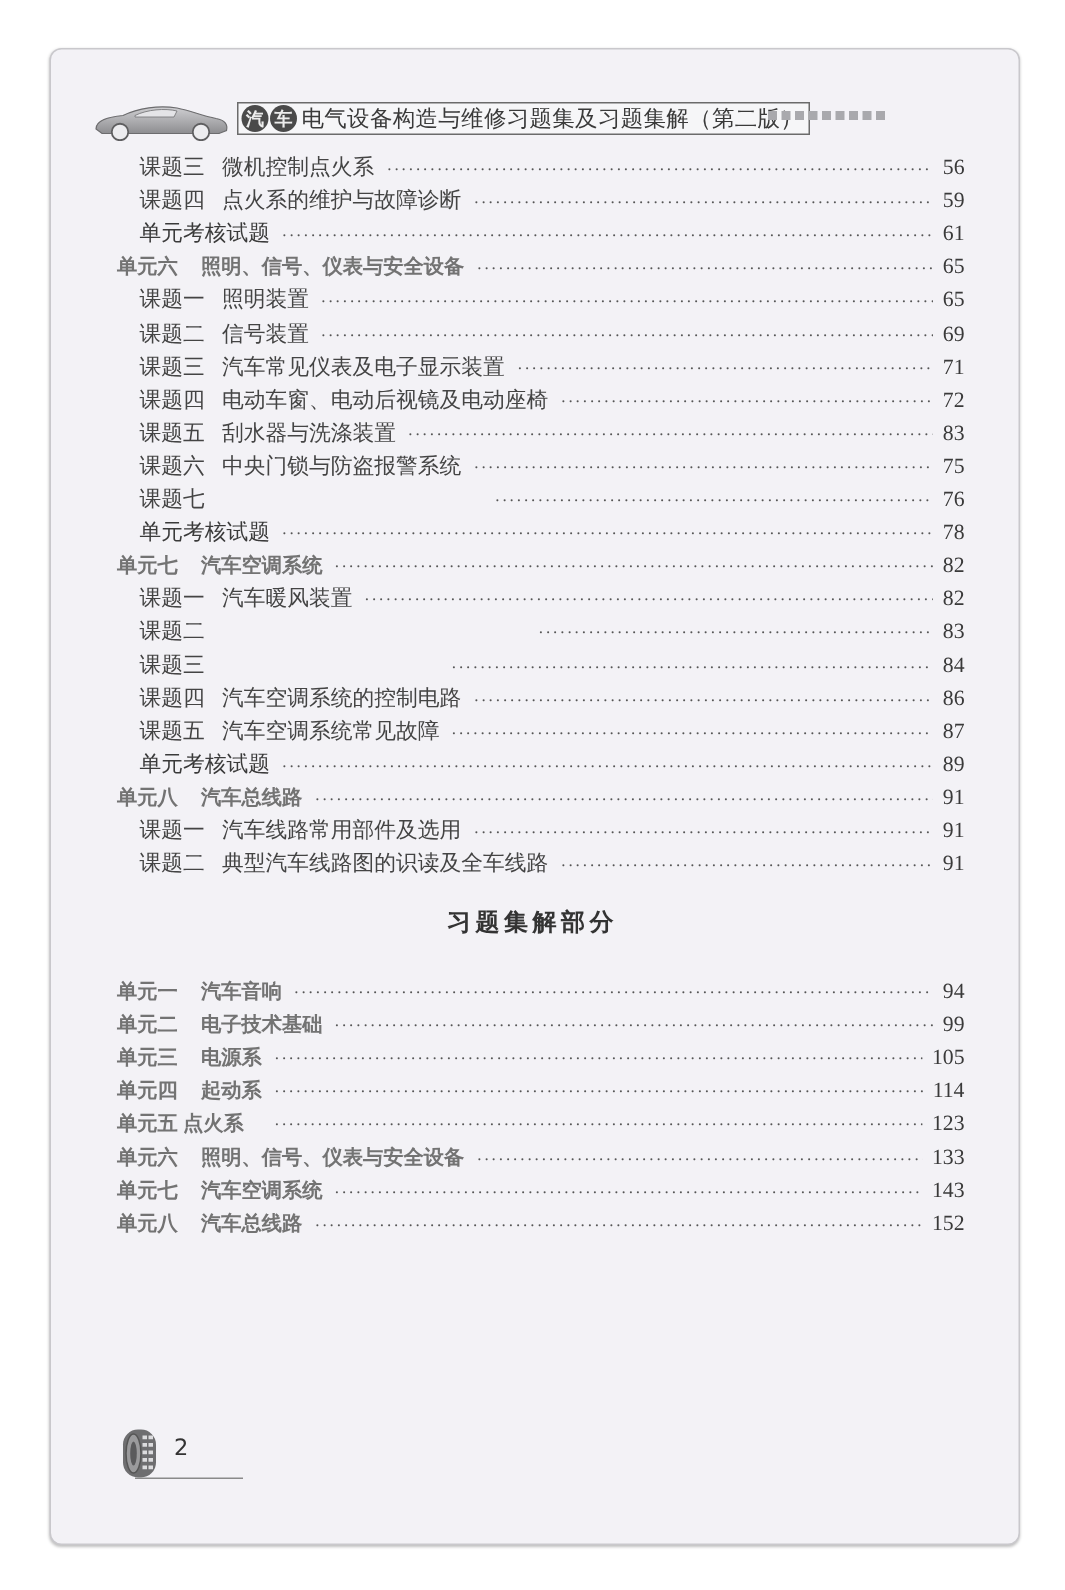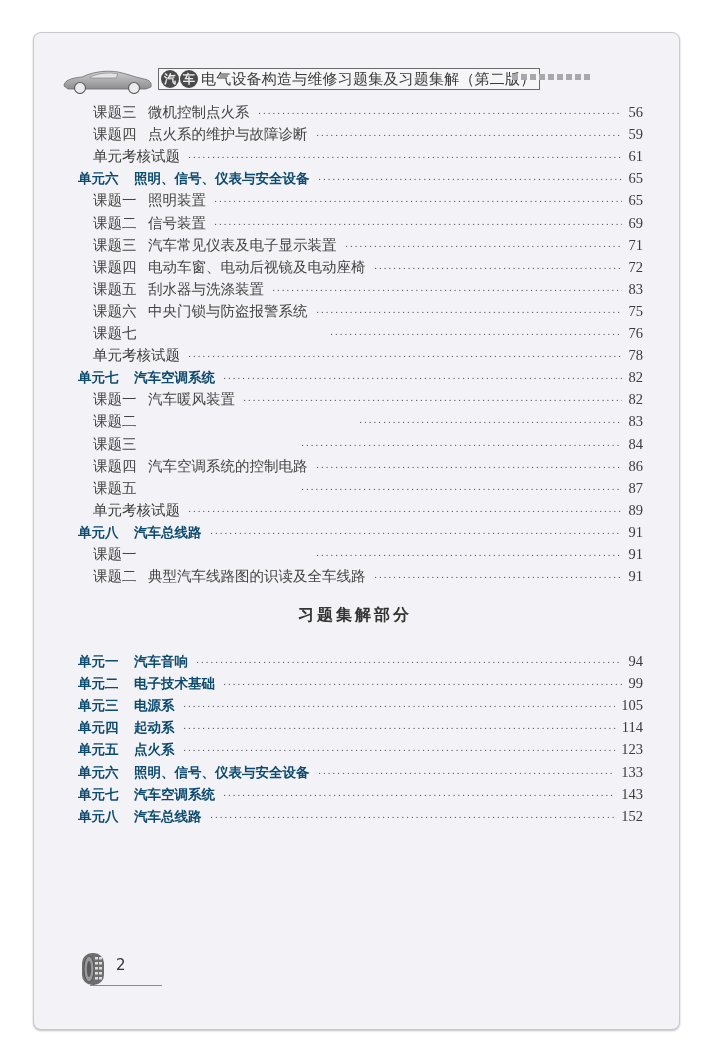--- a/index.html
+++ b/index.html
@@ -37,21 +37,21 @@
   .toc-row .title { position:absolute; white-space:nowrap; }
   .toc-row .dots {
     position:absolute; height:22px; overflow:hidden; color:#555;
     font-size:10px; letter-spacing:1.6px; white-space:nowrap; line-height:20px;
   }
   .toc-row .pagenum {
     position:absolute; right:67px; text-align:right; font-size:14.5px; color:#3a3a3a;
     font-family:"Liberation Serif","DejaVu Serif",serif;
   }
   .unit .label, .unit .title {
-    font-family:"DejaVu Sans","Liberation Sans",sans-serif; font-weight:bold; font-size:13.5px; color:#0c4a6e;
+    font-family:"DejaVu Sans","Liberation Sans",sans-serif; font-weight:bold; font-size:13.5px; color:#737373;
   }
   .lesson .label, .lesson .title { color:#444; }
   .section-title {
     position:absolute; left:0; width:710px; top:605px; text-align:center;
     font-family:"DejaVu Sans","Liberation Sans",sans-serif; font-weight:bold; font-size:16px;
     letter-spacing:3px; color:#333;
   }
   .footer { position:absolute; left:76px; top:950px; width:90px; height:40px; }
   .tire { position:absolute; left:4px; top:2px; width:26px; height:34px; }
   .page-number {
@@ -189,36 +189,38 @@
       <span class="pagenum">84</span>
     </div>
     <div class="toc-row lesson" style="top: 454.6px;">
       <span class="label" style="left: 93px;">课题四</span>
       <span class="title" style="left: 148px;">汽车空调系统的控制电路</span>
       <span class="dots" style="left: 316px; width: 306px;">........................................................................................................................................................................................................</span>
       <span class="pagenum">86</span>
     </div>
     <div class="toc-row lesson" style="top: 476.7px;">
       <span class="label" style="left: 93px;">课题五</span>
+      <span class="title" style="left: 148px;">汽车空调系统常见故障</span>
       <span class="dots" style="left: 301px; width: 321px;">........................................................................................................................................................................................................</span>
       <span class="pagenum">87</span>
     </div>
     <div class="toc-row review" style="top: 498.8px;">
       <span class="title" style="left: 93px;">单元考核试题</span>
       <span class="dots" style="left: 188px; width: 434px;">........................................................................................................................................................................................................</span>
       <span class="pagenum">89</span>
     </div>
     <div class="toc-row unit" style="top: 520.9px;">
       <span class="label" style="left: 78px;">单元八</span>
       <span class="title" style="left: 134px;">汽车总线路</span>
       <span class="dots" style="left: 210px; width: 412px;">........................................................................................................................................................................................................</span>
       <span class="pagenum">91</span>
     </div>
     <div class="toc-row lesson" style="top: 543px;">
       <span class="label" style="left: 93px;">课题一</span>
+      <span class="title" style="left: 148px;">汽车线路常用部件及选用</span>
       <span class="dots" style="left: 316px; width: 306px;">........................................................................................................................................................................................................</span>
       <span class="pagenum">91</span>
     </div>
     <div class="toc-row lesson" style="top: 565.1px;">
       <span class="label" style="left: 93px;">课题二</span>
       <span class="title" style="left: 148px;">典型汽车线路图的识读及全车线路</span>
       <span class="dots" style="left: 374px; width: 248px;">........................................................................................................................................................................................................</span>
       <span class="pagenum">91</span>
     </div>
   </div>
@@ -245,21 +247,21 @@
       <span class="pagenum">105</span>
     </div>
     <div class="toc-row unit" style="top: 716.3px;">
       <span class="label" style="left: 78px;">单元四</span>
       <span class="title" style="left: 134px;">起动系</span>
       <span class="dots" style="left: 183px; width: 433px;">........................................................................................................................................................................................................</span>
       <span class="pagenum">114</span>
     </div>
     <div class="toc-row unit" style="top: 738.4px;">
       <span class="label" style="left: 78px;">单元五</span>
-      <span class="title" style="left: 134px; text-align: right;">点火系</span>
+      <span class="title" style="left: 122px; text-align: right;">点火系</span>
       <span class="dots" style="left: 183px; width: 432px;">........................................................................................................................................................................................................</span>
       <span class="pagenum">123</span>
     </div>
     <div class="toc-row unit" style="top: 760.5px;">
       <span class="label" style="left: 78px;">单元六</span>
       <span class="title" style="left: 134px;">照明、信号、仪表与安全设备</span>
       <span class="dots" style="left: 318px; width: 297px;">........................................................................................................................................................................................................</span>
       <span class="pagenum">133</span>
     </div>
     <div class="toc-row unit" style="top: 782.6px;">

